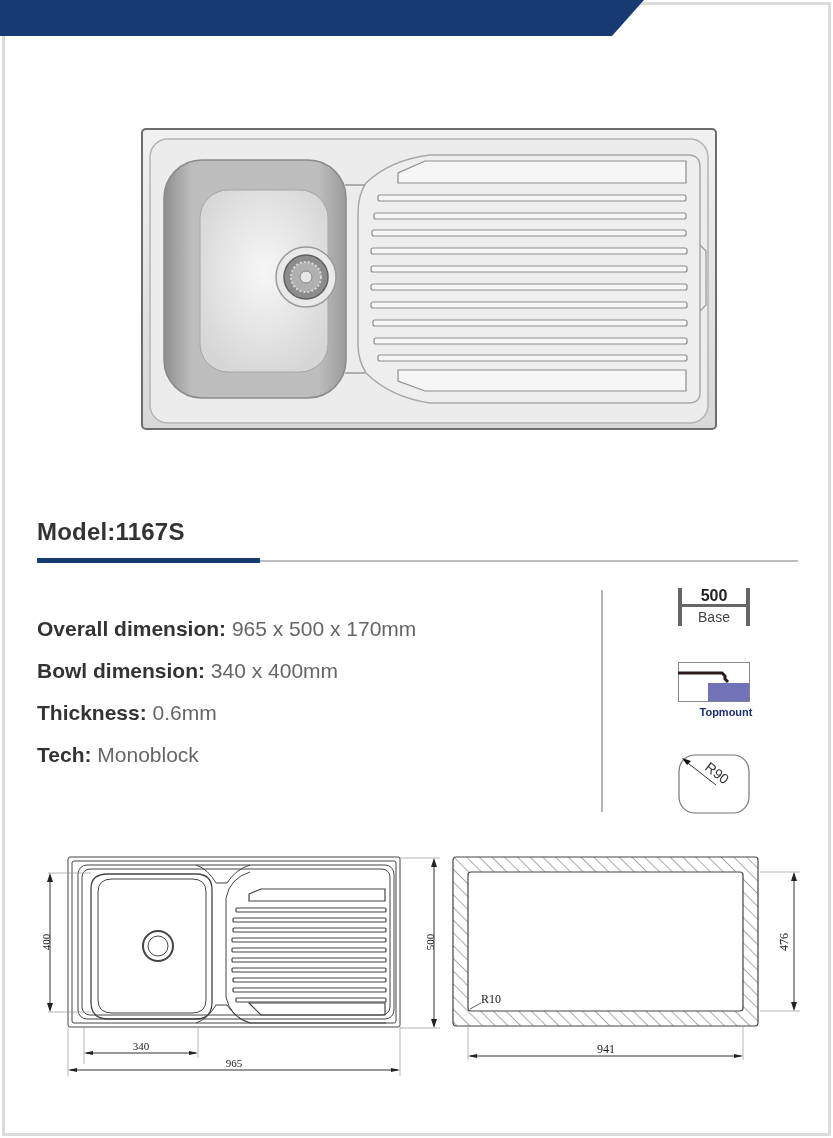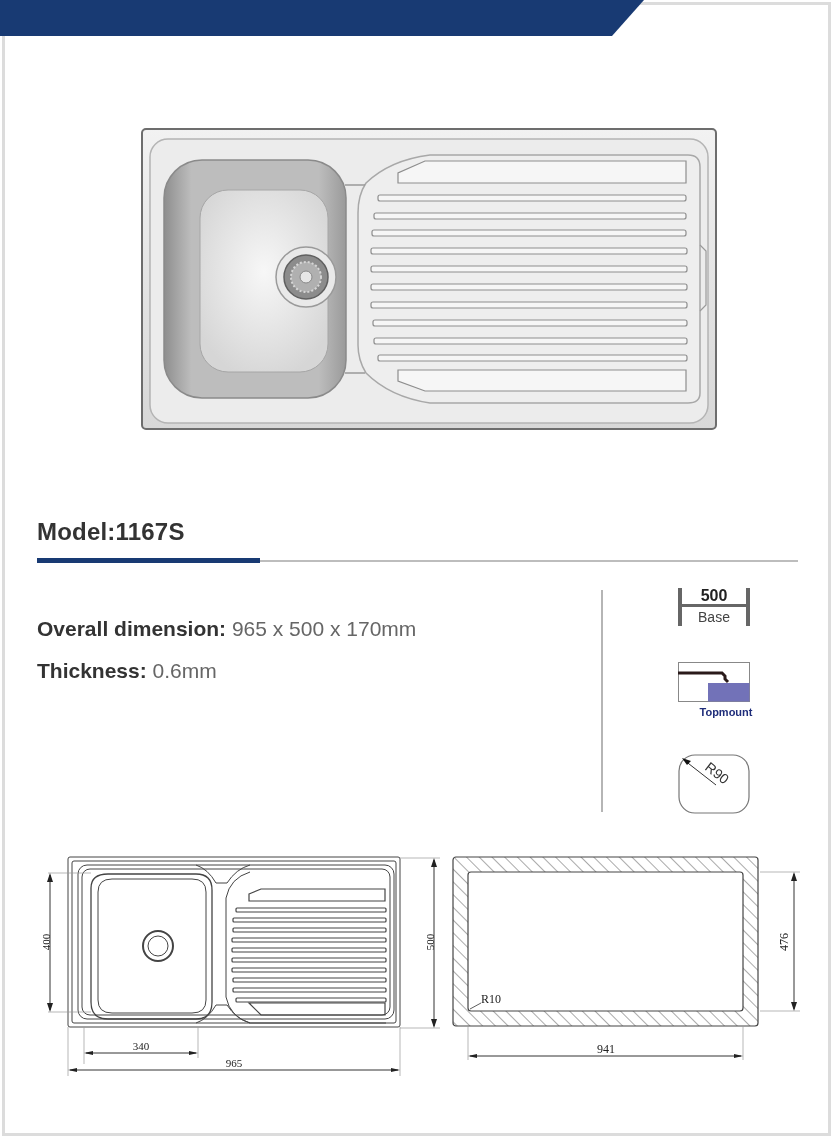--- a/index.html
+++ b/index.html
@@ -93,22 +93,30 @@
 <div class="model-title">Model:1167S</div>
 <div class="title-rule"></div>
 <div class="title-accent"></div>
 
 <div class="spec-list">
   <div class="spec-row">
     <span class="spec-label">Overall dimension:</span>
     <span class="spec-value">965 x 500 x 170mm</span>
   </div>
   <div class="spec-row">
+    <span class="spec-label">Bowl dimension:</span>
+    <span class="spec-value">340 x 400mm</span>
+  </div>
+  <div class="spec-row">
     <span class="spec-label">Thickness:</span>
     <span class="spec-value">0.6mm</span>
+  </div>
+  <div class="spec-row">
+    <span class="spec-label">Tech:</span>
+    <span class="spec-value">Monoblock</span>
   </div>
 </div>
 
 <div class="v-divider"></div>
 
 <div class="icon-base">
   <svg width="72" height="44" viewBox="0 0 72 44" style="position:absolute;left:0;top:0">
     <rect x="0" y="2" width="4" height="38" fill="#666"></rect>
     <rect x="68" y="2" width="4" height="38" fill="#666"></rect>
     <rect x="4" y="18" width="64" height="3" fill="#666"></rect>

